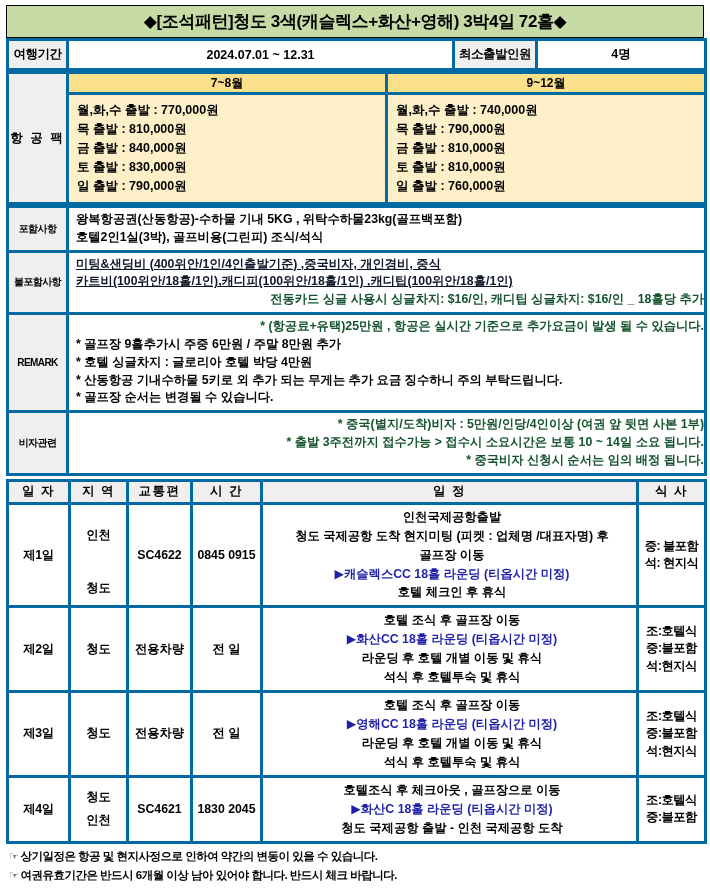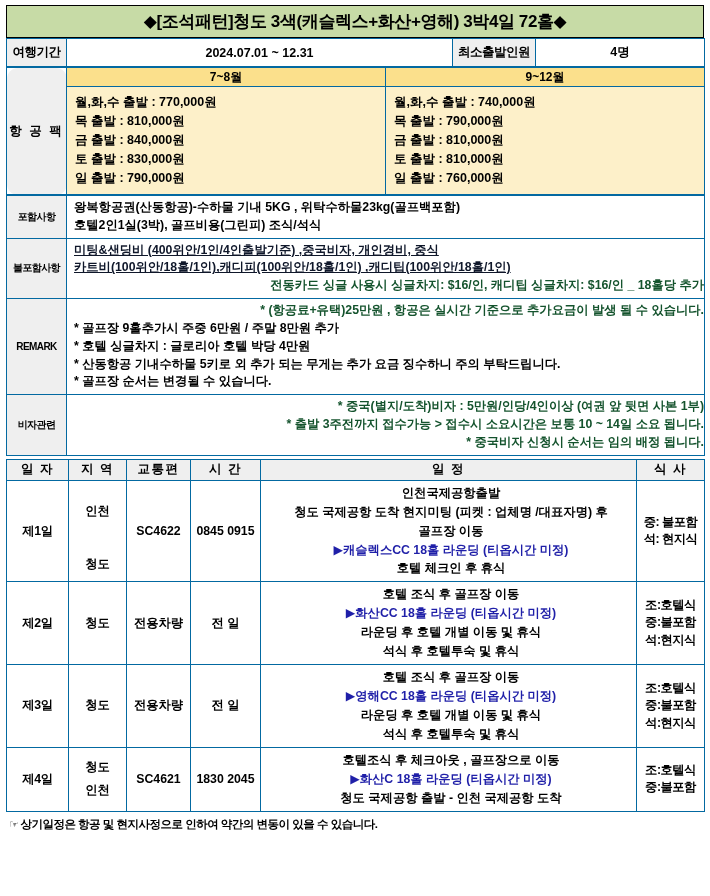--- a/index.html
+++ b/index.html
@@ -21,21 +21,21 @@
     box-sizing: border-box;
     padding: 5px 6px 0 6px;
   }
 
   table {
     border-collapse: collapse;
     table-layout: fixed;
     width: 698px;
   }
   td, th {
-    border: 1px solid #0369a1;
+    border: 3px solid #0369a1;
     padding: 0;
     vertical-align: middle;
     font-weight: bold;
   }
 
   
   .title-cell {
     background: #c7dba6;
     text-align: center;
     height: 31px;
@@ -354,15 +354,18 @@
         <div>중:불포함</div>
       </td>
     </tr>
   </tbody>
     </table>
 
   <div class="footer">
     <div class="footer-line">
       <span class="hand">☞</span><span>상기일정은 항공 및 현지사정으로 인하여 약간의 변동이 있을 수 있습니다.</span>
     </div>
+    <div class="footer-line">
+      <span class="hand">☞</span><span>여권유효기간은 반드시 6개월 이상 남아 있어야 합니다. 반드시 체크 바랍니다.</span>
+    </div>
   </div>
 
 </div>
 
 </body></html>

